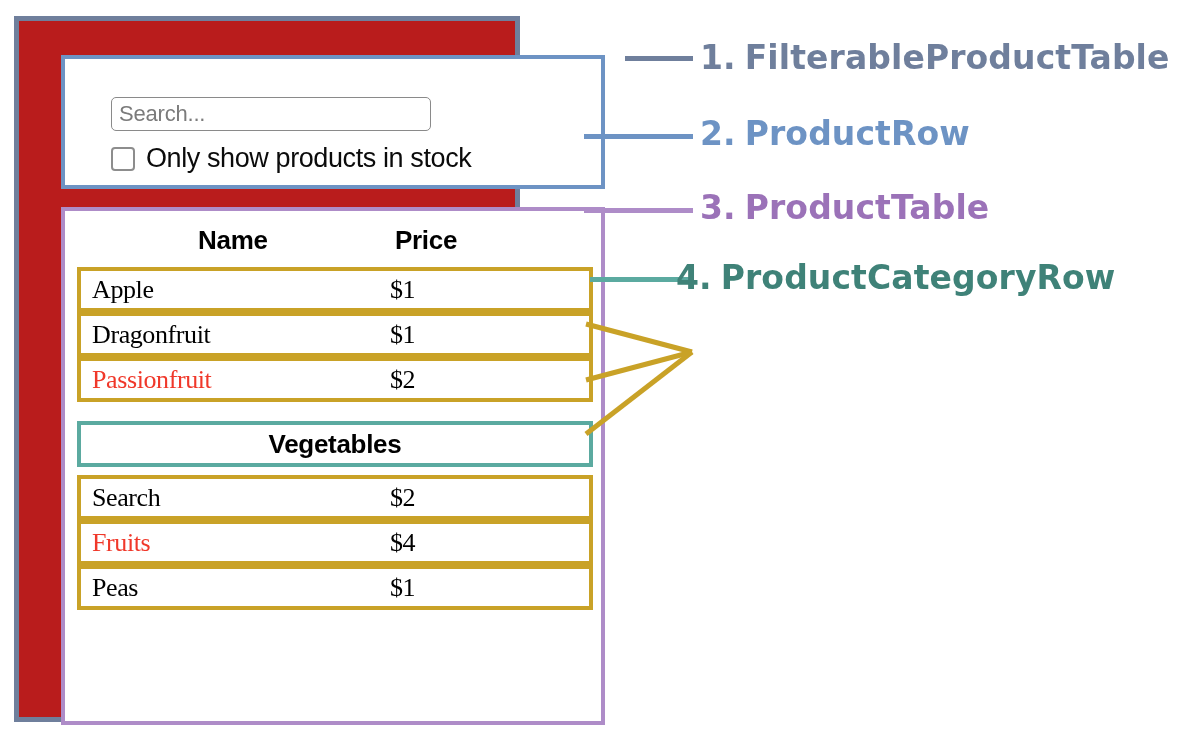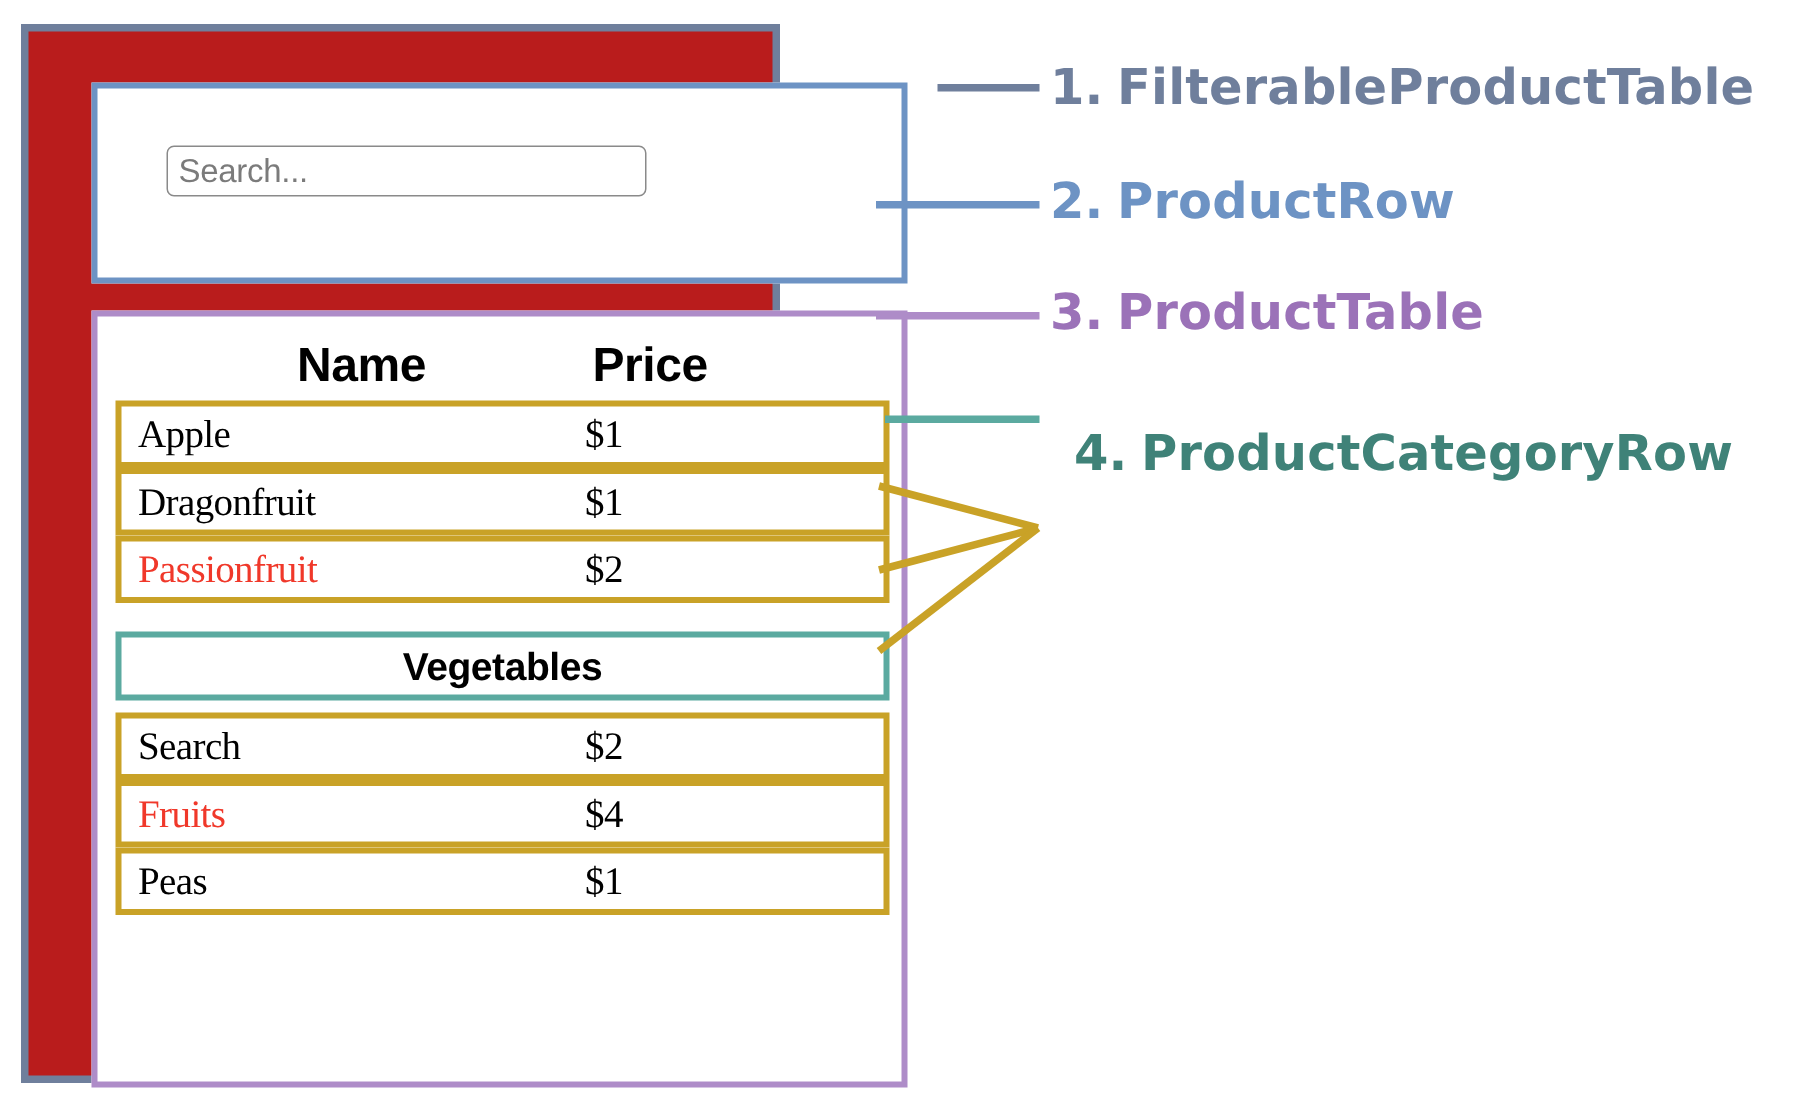--- a/index.html
+++ b/index.html
@@ -106,21 +106,21 @@
     width: 516px;
   }
 
   .table-header {
     position: relative;
     height: 48px;
   }
   .th {
     position: absolute;
     top: 6px;
-    font-size: 32px;
+    font-size: 26px;
     font-weight: bold;
     color: #000000;
     letter-spacing: -0.3px;
   }
   .th-name  { left: 121px; }
   .th-price { left: 318px; }
 
   
   .cat-row {
     position: relative;
@@ -192,33 +192,37 @@
     position: absolute;
     white-space: nowrap;
     font-size: 33px;
     letter-spacing: 0.1px;
     font-family: "DejaVu Sans", "Liberation Sans", sans-serif;
     font-weight: bold;
   }
   .legend-1 { left: 700px; top: 38px;  color: #6f7f9c; }
   .legend-2 { left: 700px; top: 114px; color: #6d93c4; }
   .legend-3 { left: 700px; top: 188px; color: #9b72b8; }
-  .legend-4 { left: 716px; top: 258px; color: #3f8278; margin-top: 24px; }
+  .legend-4 { left: 676px; top: 258px; color: #3f8278; }
   .legend-5 { left: 700px; top: 330px; color: #b08a1e; }
   .legend-num { margin-right: 9px; }
 </style>
 </head>
 <body>
 
 <div id="stage">
 
   <div class="outer-box">
 
     <div class="searchbar-box">
       <input class="search-input" type="text" placeholder="Search..." style="">
+      <div class="checkbox-row">
+        <span class="checkbox-box"></span>
+        <span class="checkbox-label">Only show products in stock</span>
+      </div>
     </div>
 
     <div class="producttable-box">
       <div class="table-inner">
 
         <div class="table-header">
           <span class="th th-name">Name</span>
           <span class="th th-price">Price</span>
         </div>
 

